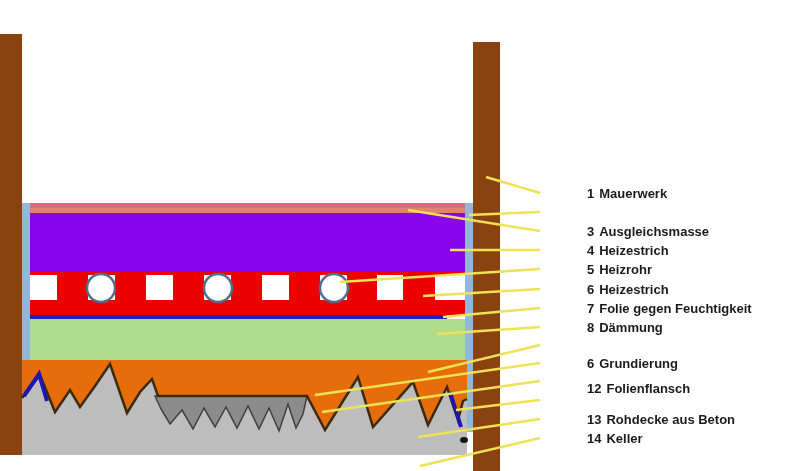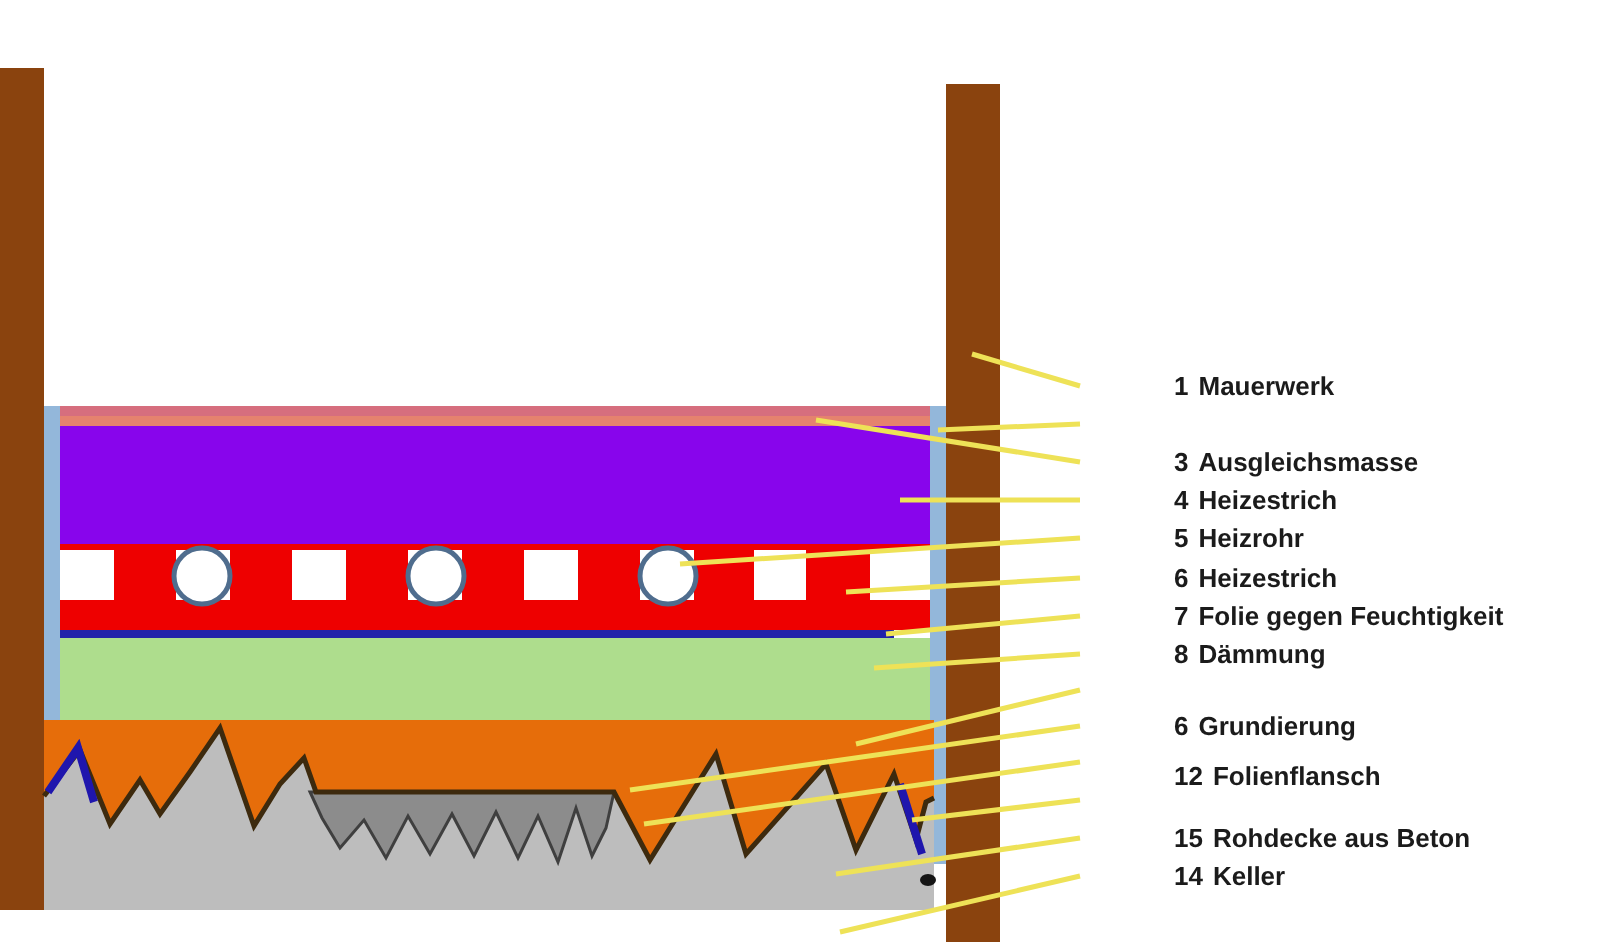--- a/index.html
+++ b/index.html
@@ -95,16 +95,16 @@
 
   <div class="legend-label" style="top:193px"><span class="num">1</span><span>Mauerwerk</span></div>
   <div class="legend-label" style="top:231px"><span class="num">3</span><span>Ausgleichsmasse</span></div>
   <div class="legend-label" style="top:250px"><span class="num">4</span><span>Heizestrich</span></div>
   <div class="legend-label" style="top:269px"><span class="num">5</span><span>Heizrohr</span></div>
   <div class="legend-label" style="top:289px"><span class="num">6</span><span>Heizestrich</span></div>
   <div class="legend-label" style="top:308px"><span class="num">7</span><span>Folie gegen Feuchtigkeit</span></div>
   <div class="legend-label" style="top:327px"><span class="num">8</span><span>Dämmung</span></div>
   <div class="legend-label" style="top:363px"><span class="num">6</span><span>Grundierung</span></div>
   <div class="legend-label" style="top:388px"><span class="num">12</span><span>Folienflansch</span></div>
-  <div class="legend-label" style="top:419px"><span class="num">15</span><span>Rohdecke aus Beton</span></div>
+  <div class="legend-label" style="top:419px"><span class="num">13</span><span>Rohdecke aus Beton</span></div>
   <div class="legend-label" style="top:438px"><span class="num">14</span><span>Keller</span></div>
 
 </div>
 
 </body></html>

